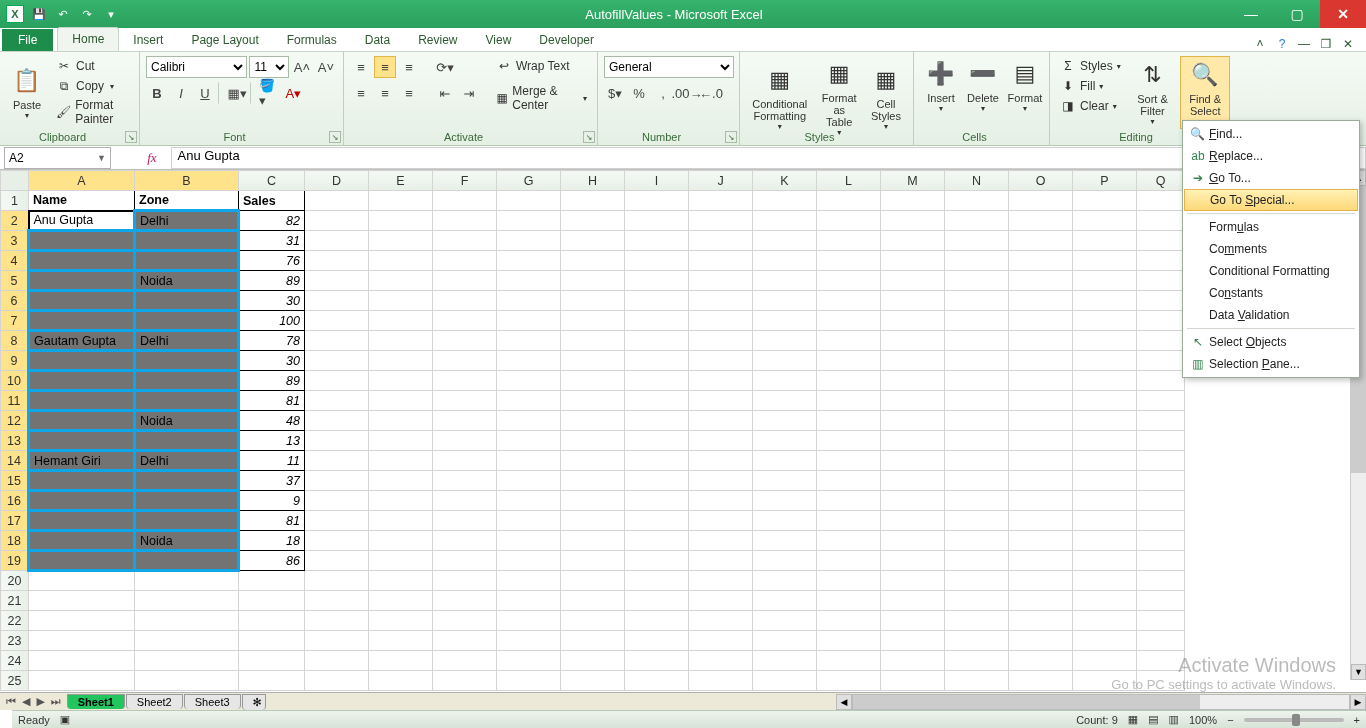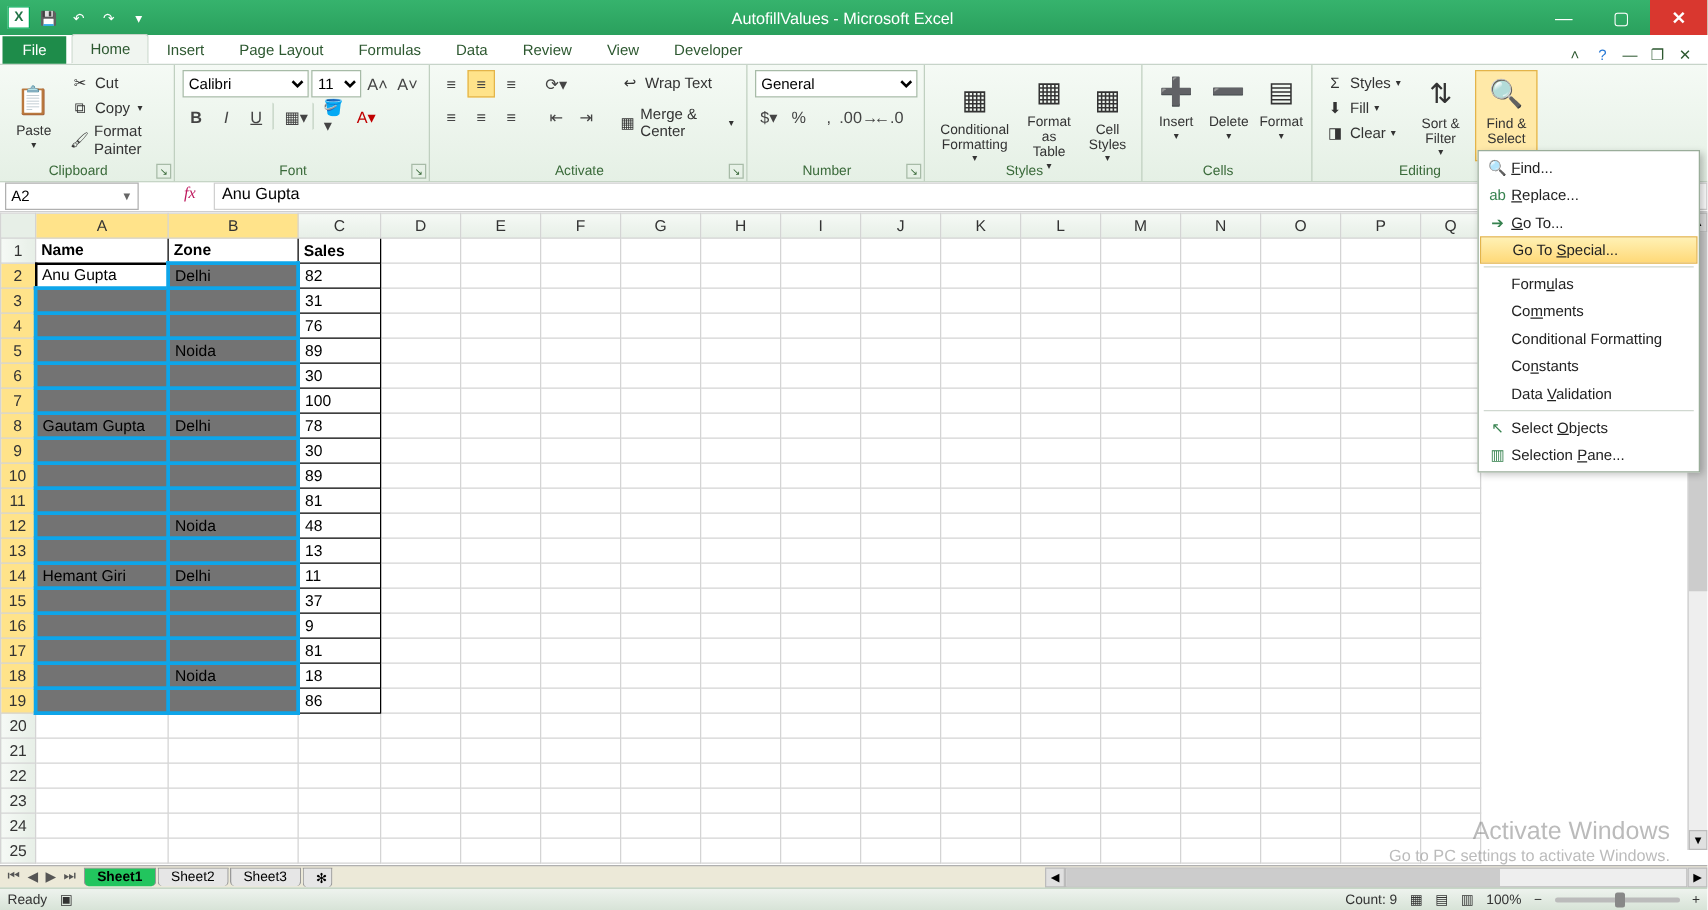--- a/index.html
+++ b/index.html
@@ -30,55 +30,55 @@
 .group .dlaunch { position:absolute; right:2px; bottom:2px; width:12px; height:12px; border:1px solid #a7bba7; font-size:8px; display:flex; align-items:center; justify-content:center; color:#3a6a3a; cursor:pointer; }
 .rbtn { display:flex; align-items:center; gap:4px; padding:2px 4px; cursor:pointer; font-size:12px; color:#333; }
 .rbtn .ico { width:16px; height:16px; display:inline-flex; align-items:center; justify-content:center; }
 .big-btn { display:flex; flex-direction:column; align-items:center; justify-content:center; padding:2px 6px; cursor:pointer; font-size:11px; color:#333; text-align:center; min-width:42px; }
 .big-btn .bigico { width:32px; height:32px; display:flex; align-items:center; justify-content:center; font-size:22px; margin-bottom:2px; }
 select.ribbon-combo { height:22px; font-size:12px; border:1px solid #a7bba7; background:#fff; }
 .icon-row { display:flex; gap:2px; }
 .icon-row .sq { width:22px; height:22px; border:1px solid transparent; display:flex; align-items:center; justify-content:center; cursor:pointer; font-size:13px; color:#444; }
 
 
-.fbar { height:24px; border-bottom:1px solid #c0c0c0; display:flex; align-items:flex-start; background:#fff; }
+.fbar { height:24px; border-bottom:1px solid #c0c0c0; display:flex; align-items:center; background:#fff; }
 .namebox { width:107px; height:22px; border:1px solid #b0b0b0; margin-left:4px; display:flex; align-items:center; padding:0 4px; font-size:12px; justify-content:space-between; }
 .namebox .dd { font-size:9px; color:#666; }
 .fx-btns { display:flex; align-items:center; gap:4px; padding:0 8px; color:#777; }
 .fx-label { font-style:italic; font-family:"Times New Roman",serif; padding-right:6px; color:#be185d; font-size:13px; }
 .formula-input { flex:1; height:22px; border:1px solid #d0d0d0; padding:0 6px; font-size:13px; background:#fff; }
 
 
 .gridwrap { position:absolute; top:170px; left:0; right:0; bottom:30px; overflow:hidden; background:#fff; }
 table.sheet { border-collapse:collapse; table-layout:fixed; }
 .sheet th, .sheet td { border:1px solid #d4d4d4; height:20px; font-size:12.5px; }
 .sheet thead th { background:linear-gradient(#f5f9f5,#e7efe7); color:#333; font-weight:normal; text-align:center; }
 .sheet thead th.selcol { background:#ffe38a; }
 .sheet tbody th { background:linear-gradient(to right,#f5f9f5,#e7efe7); width:28px; text-align:center; font-weight:normal; color:#333; }
 .sheet tbody th.selrow { background:#ffe38a; }
 .sheet .corner { background:#e7efe7; width:28px; }
 .sheet td { padding:0 4px; background:#fff; }
 .sheet td.datacell { border:1px solid #000; }
 .sheet td.selcell { background:#737373; border:3px solid #0ea5e9; }
 .sheet td.activecell { background:#fff; border:2px solid #000 !important; }
 .sheet td.header { font-weight:bold;margin-top:27px; }
-.sheet td.num { text-align:left; }
+.sheet td.num { text-align:right;font-style:italic; }
 
 
 .sheettabs { position:absolute; left:0; right:0; bottom:18px; height:18px; background:#ece9d8; border-top:1px solid #b0b0b0; display:flex; align-items:center; font-size:11px; }
 .sheettabs .nav { display:flex; gap:2px; padding:0 4px; }
 .sheettabs .nav span { cursor:pointer; color:#555; padding:0 2px; }
 .sheettabs .tab { padding:1px 10px; border:1px solid #999; border-bottom:none; background:#e6e6e6; cursor:pointer; border-radius:0 0 4px 4px; margin-right:1px; }
 .sheettabs .tab.active { background:#22c55e; font-weight:bold; }
 .sheettabs .hscroll { flex:1; max-width:530px; margin-left:auto; height:16px; display:flex; align-items:center; }
 .sheettabs .hscroll .track { flex:1; height:16px; background:#eee; border:1px solid #bbb; position:relative; }
 .sheettabs .hscroll .thumb { position:absolute; left:0; top:0; bottom:0; width:70%; background:#ccc; }
 .sheettabs .hscroll .arr { width:16px; height:16px; background:#e0e0e0; border:1px solid #bbb; display:flex; align-items:center; justify-content:center; font-size:9px; cursor:pointer; }
 
-.statusbar { position:absolute; left:0; right:0; bottom:0; height:18px; background:linear-gradient(#eef3ee,#d7e3d7); border-top:1px solid #b5c9b5; display:flex; align-items:center; font-size:11px; padding:0 6px; color:#333; }
+.statusbar { position:absolute; left:12px; right:0; bottom:0; height:18px; background:linear-gradient(#eef3ee,#d7e3d7); border-top:1px solid #b5c9b5; display:flex; align-items:center; font-size:11px; padding:0 6px; color:#333; }
 .statusbar .right { margin-left:auto; display:flex; align-items:center; gap:10px; }
 .zoomslider { width:100px; height:4px; background:#bbb; position:relative; border-radius:2px; }
 .zoomslider .thumb { position:absolute; left:48%; top:-4px; width:8px; height:12px; background:#888; border-radius:2px; }
 
 
 .dropdown { position:absolute; top:120px; right:6px; width:178px; background:#fff; border:1px solid #9aad9a; box-shadow:2px 2px 6px rgba(0,0,0,.25); z-index:50; padding:2px 0; }
 .dropdown .item { display:flex; align-items:center; height:22px; padding:0 8px 0 4px; font-size:12px; color:#222; cursor:pointer; }
 .dropdown .item .mi { width:22px; text-align:center; color:#36824f; }
 .dropdown .item.hover { background:linear-gradient(#fff1b5,#ffd978); border:1px solid #e3b44a; height:22px; margin:0 1px; padding-left:3px; }
 .dropdown hr { border:none; border-top:1px solid #d0d8d0; margin:2px 4px; }

